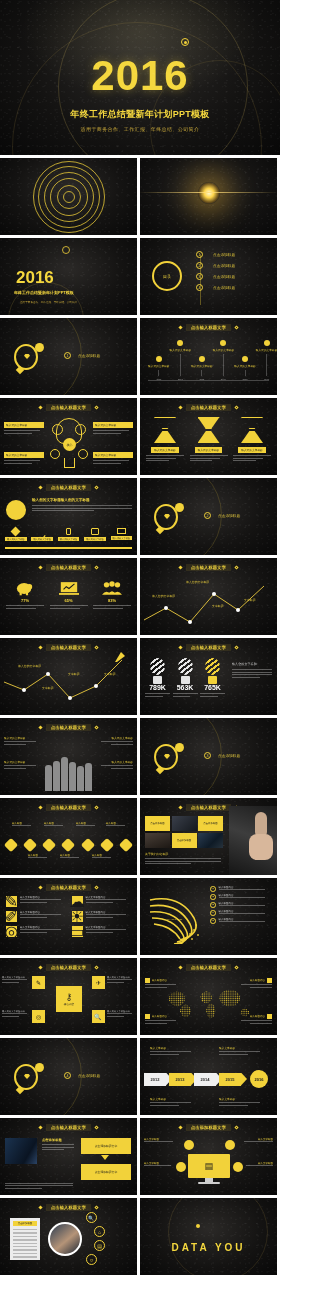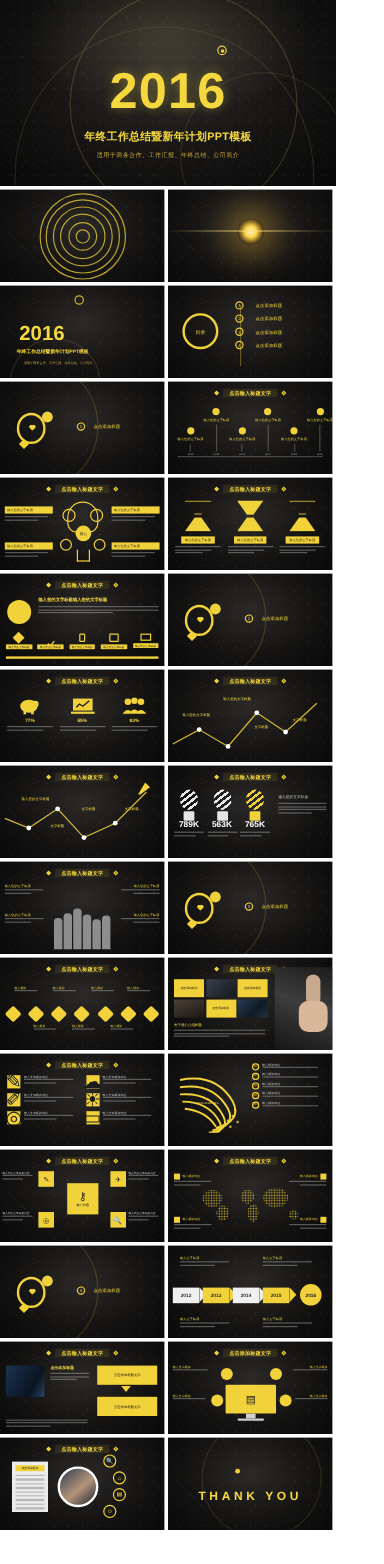--- a/index.html
+++ b/index.html
@@ -1239,18 +1239,18 @@
         <div class="abs center" style="left:94px;top:28px;width:11px;height:11px;border:1.2px solid #f2d23a;border-radius:50%;color:#f5d83e;font-size:5px;">⌂</div>
         <div class="abs center" style="left:94px;top:42px;width:11px;height:11px;border:1.2px solid #f2d23a;border-radius:50%;color:#f5d83e;font-size:5px;">▤</div>
         <div class="abs center" style="left:86px;top:56px;width:11px;height:11px;border:1.2px solid #f2d23a;border-radius:50%;color:#f5d83e;font-size:5px;">☺</div>
       </div>
     </div>
 
     <div class="slide cell">
       <div class="sl-in">
         <div class="abs" style="left:28px;top:-16px;width:100px;height:100px;border-radius:50%;border:1px solid rgba(200,170,80,.15);"></div>
         <div class="abs" style="left:56px;top:26px;width:4px;height:4px;border-radius:50%;background:#f2d23a;"></div>
-        <div class="abs ty" style="left:0;right:0;top:44px;text-align:center;">THANK  YOU</div>
+        <div class="abs ty" style="left:0;right:0;top:44px;text-align:center;">DATA  YOU</div>
       </div>
     </div>
 
   </div>
 </div>
 
 </body></html>

